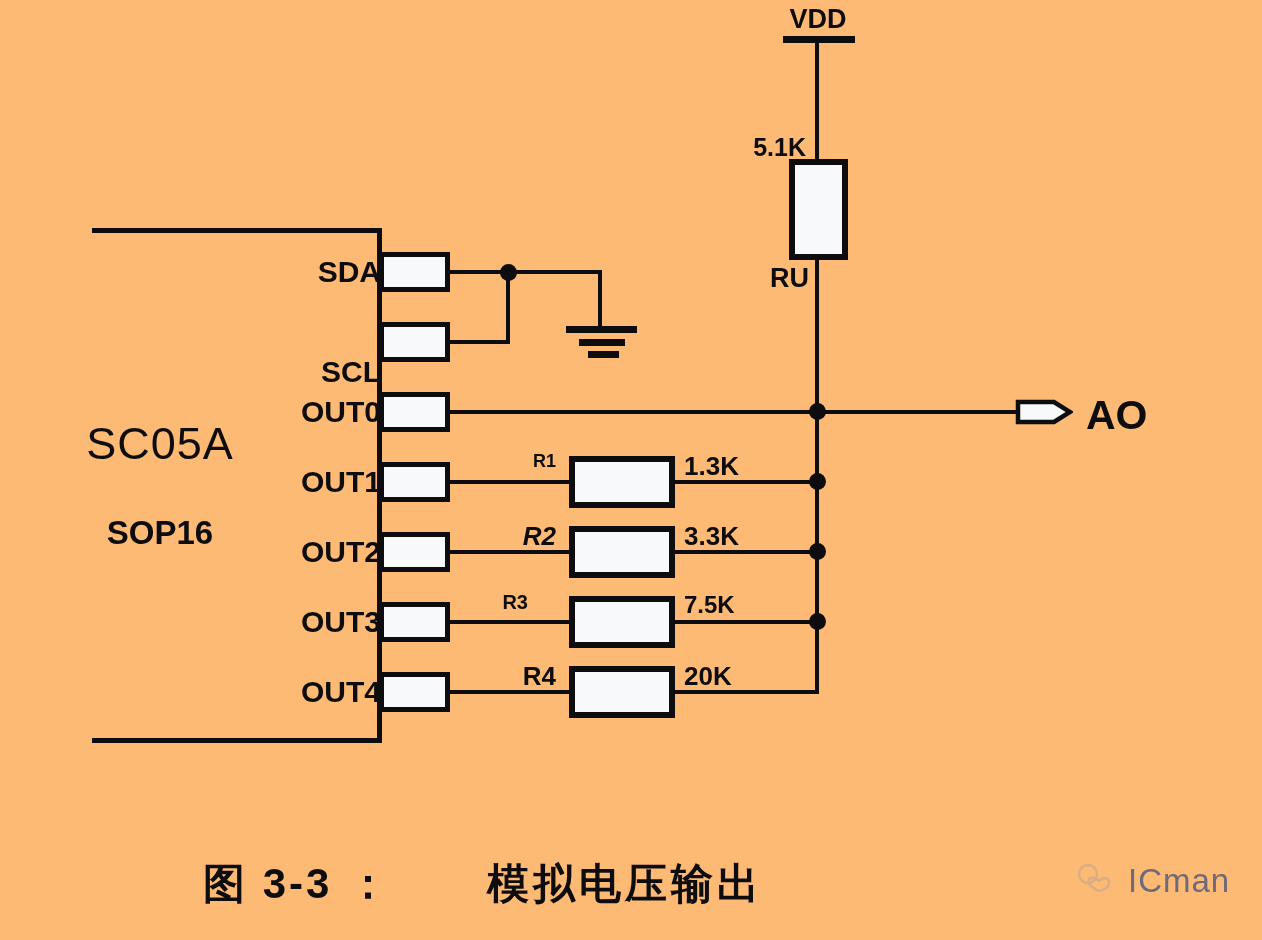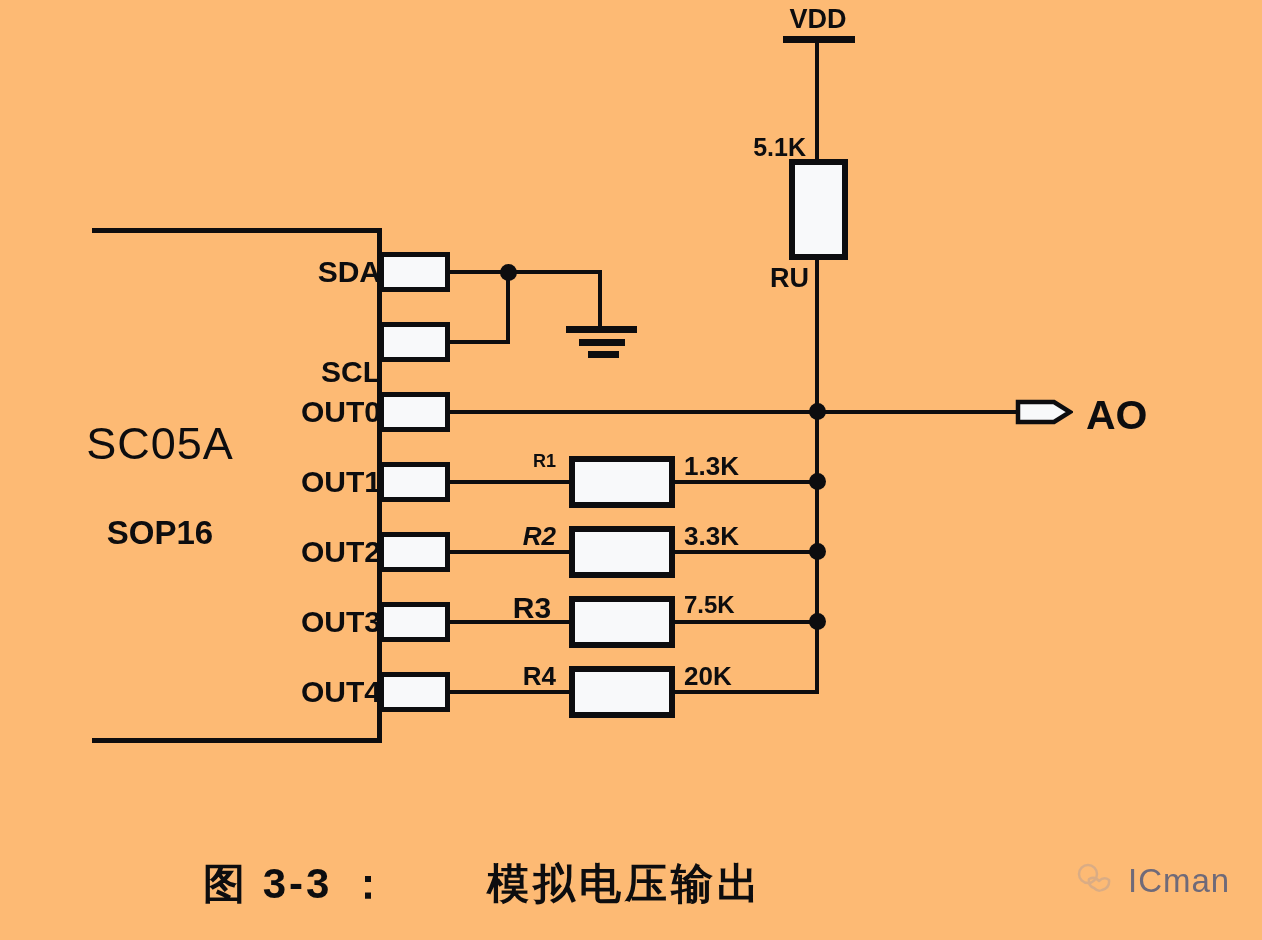--- a/index.html
+++ b/index.html
@@ -123,21 +123,21 @@
   <div class="dot" style="left:809px;top:473px;"></div>
 
   <div class="wire" style="left:450px;top:550px;width:120px;height:4px;"></div>
   <div class="lbl lbl-r" style="left:500px;top:521px;width:56px;font-size:26px;font-style:italic;">R2</div>
   <div class="res-box" style="left:569px;top:526px;width:94px;height:40px;"></div>
   <div class="lbl" style="left:684px;top:521px;font-size:26px;">3.3K</div>
   <div class="wire" style="left:675px;top:550px;width:144px;height:4px;"></div>
   <div class="dot" style="left:809px;top:543px;"></div>
 
   <div class="wire" style="left:450px;top:620px;width:120px;height:4px;"></div>
-  <div class="lbl lbl-r" style="left:504px;top:591px;width:56px;font-size:30px;text-align:center;">R3</div>
+  <div class="lbl lbl-r" style="left:472px;top:591px;width:56px;font-size:20px;">R3</div>
   <div class="res-box" style="left:569px;top:596px;width:94px;height:40px;"></div>
   <div class="lbl" style="left:684px;top:591px;font-size:24px;">7.5K</div>
   <div class="wire" style="left:675px;top:620px;width:144px;height:4px;"></div>
   <div class="dot" style="left:809px;top:613px;"></div>
 
   <div class="wire" style="left:450px;top:690px;width:120px;height:4px;"></div>
   <div class="lbl lbl-r" style="left:500px;top:661px;width:56px;font-size:26px;">R4</div>
   <div class="res-box" style="left:569px;top:666px;width:94px;height:40px;"></div>
   <div class="lbl" style="left:684px;top:661px;font-size:26px;">20K</div>
   <div class="wire" style="left:675px;top:690px;width:144px;height:4px;"></div>

